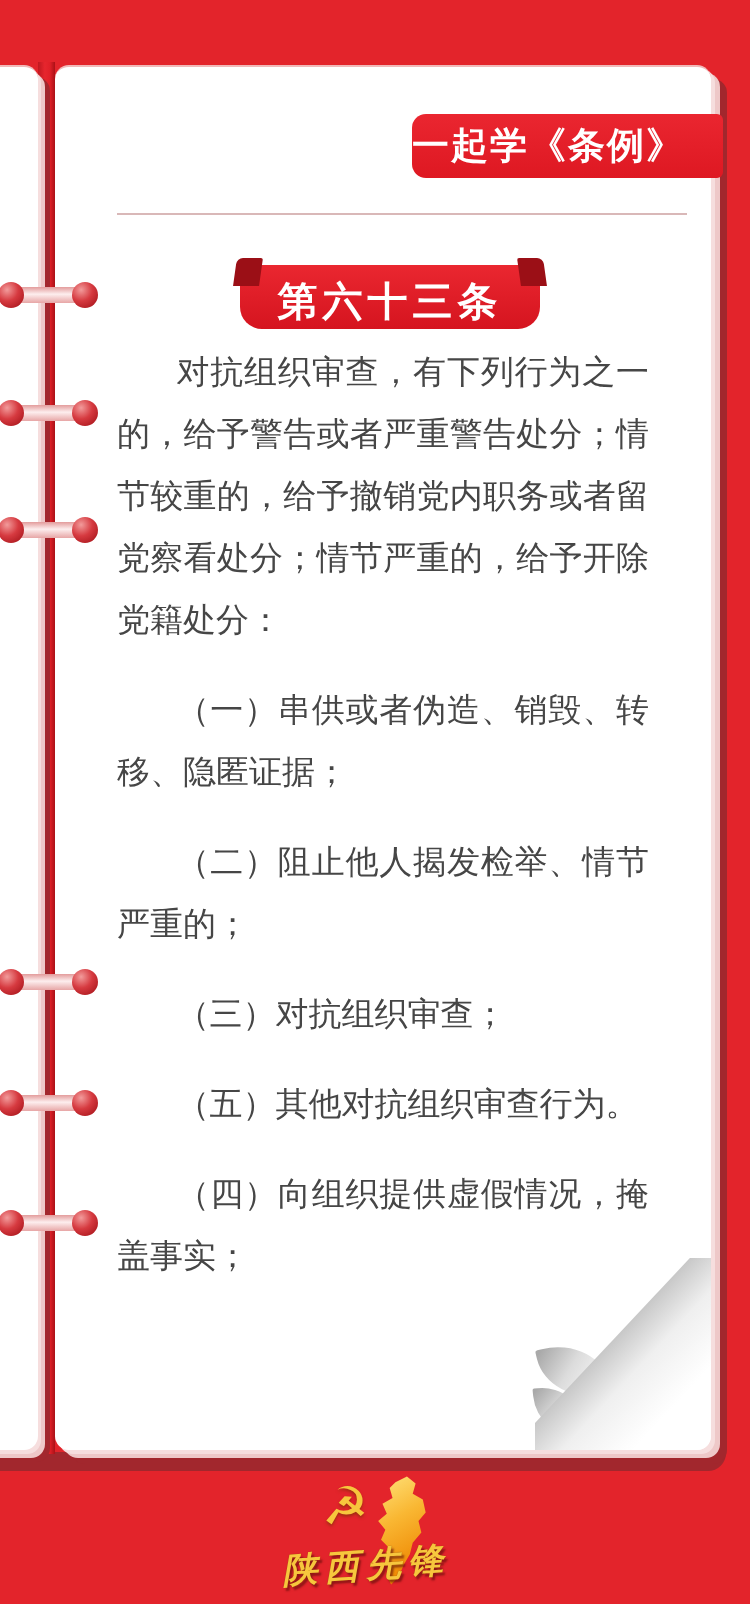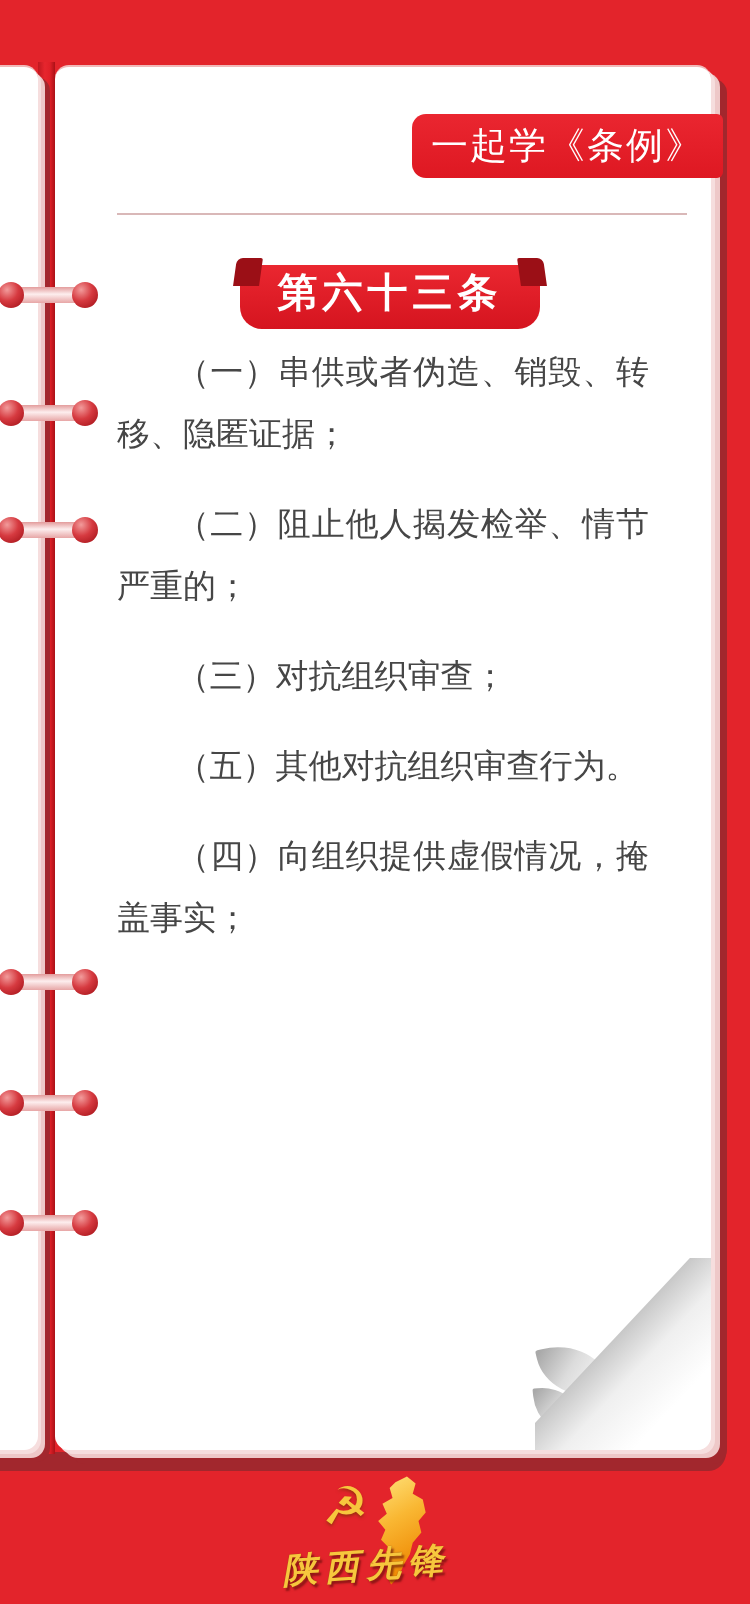--- a/index.html
+++ b/index.html
@@ -37,36 +37,36 @@
     background:#ffffff;border-radius:14px;
     box-shadow:4px 4px 0 #f6dede,9px 8px 0 #eec8c8,16px 14px 0 var(--shadow-maroon,#a2272d);
     border-top:2px solid #f0b9b9;
   }
 
   
   .badge{
     position:absolute;left:357px;right:-12px;top:47px;height:64px;z-index:4;
     background:linear-gradient(#ea2630,var(--badge-red,#de1822));
     border-radius:14px 6px 6px 14px;
-    display:flex;align-items:center;justify-content:center;
-    color:#ffffff;font-size:37px;font-weight:normal;letter-spacing:2px;
+    display:flex;align-items:center;
+    color:#ffffff;font-size:37px;font-weight:bold;letter-spacing:2px;
   }
 
   
   .divider{
     position:absolute;left:62px;top:146px;width:570px;height:2px;
     background:var(--divider,#d9b8b8);
   }
 
   
   .banner{
     position:absolute;left:185px;top:198px;width:300px;height:64px;z-index:3;
     background:linear-gradient(#ea2730,#d5141f);
     border-radius:8px 8px 22px 22px;
-    display:flex;align-items:flex-start;justify-content:center;
+    display:flex;align-items:flex-end;justify-content:center;
     color:#ffffff;font-size:40px;font-weight:bold;letter-spacing:5px;
   }
   .banner-tab{
     position:absolute;top:-7px;width:26px;height:28px;z-index:-1;
     background:var(--banner-tab-dark,#9b0f16);
   }
   .tab-left{left:-5px;border-radius:6px 2px 0 0;transform:skewX(-8deg);}
   .tab-right{right:-5px;border-radius:2px 6px 0 0;transform:skewX(8deg);}
 
   
@@ -139,20 +139,21 @@
 
     <div class="divider"></div>
 
     <div class="banner">
       <span class="banner-tab tab-left"></span>
       <span class="banner-tab tab-right"></span>
       <span>第六十三条</span>
     </div>
 
     <div class="content">
+      <p>对抗组织审查，有下列行为之一的，给予警告或者严重警告处分；情节较重的，给予撤销党内职务或者留党察看处分；情节严重的，给予开除党籍处分：</p>
       <p>（一）串供或者伪造、销毁、转移、隐匿证据；</p>
       <p>（二）阻止他人揭发检举、情节严重的；</p>
       <p>（三）对抗组织审查；</p>
       <p>（五）其他对抗组织审查行为。</p>
       <p>（四）向组织提供虚假情况，掩盖事实；</p>
     </div>
 
     <div class="curl">
       <div class="curl-petal petal-1"></div>
       <div class="curl-petal petal-2"></div>

